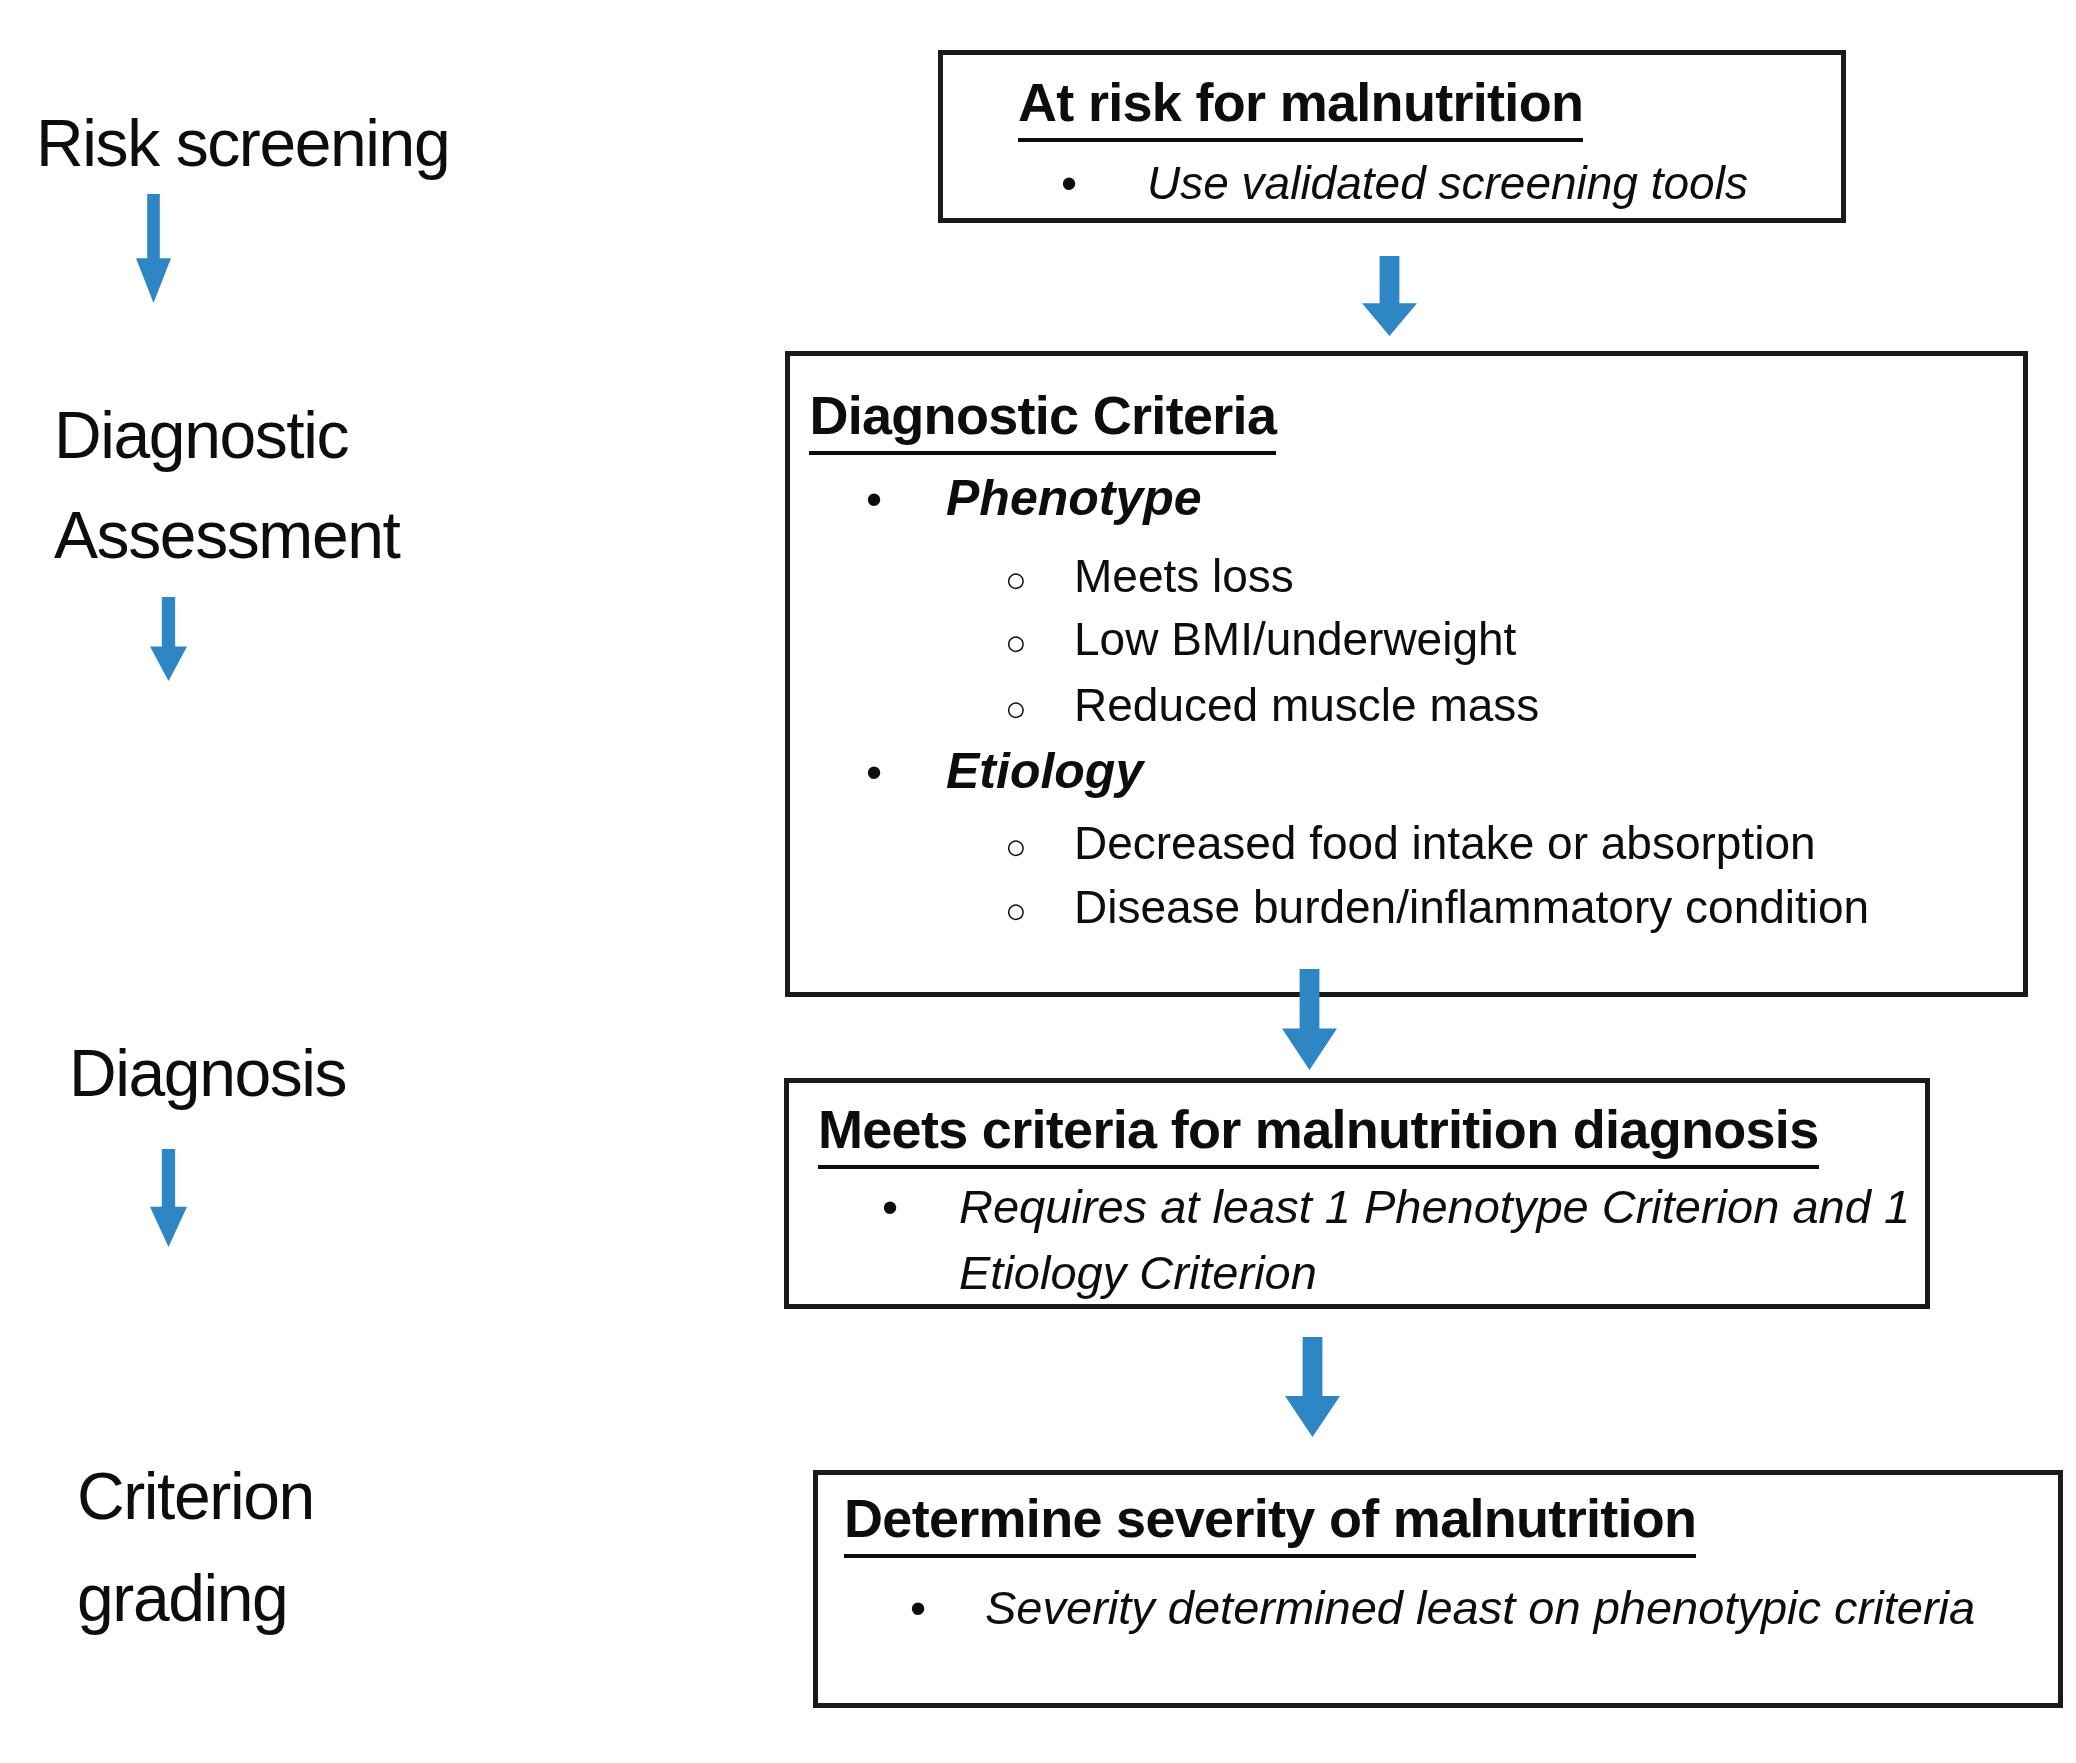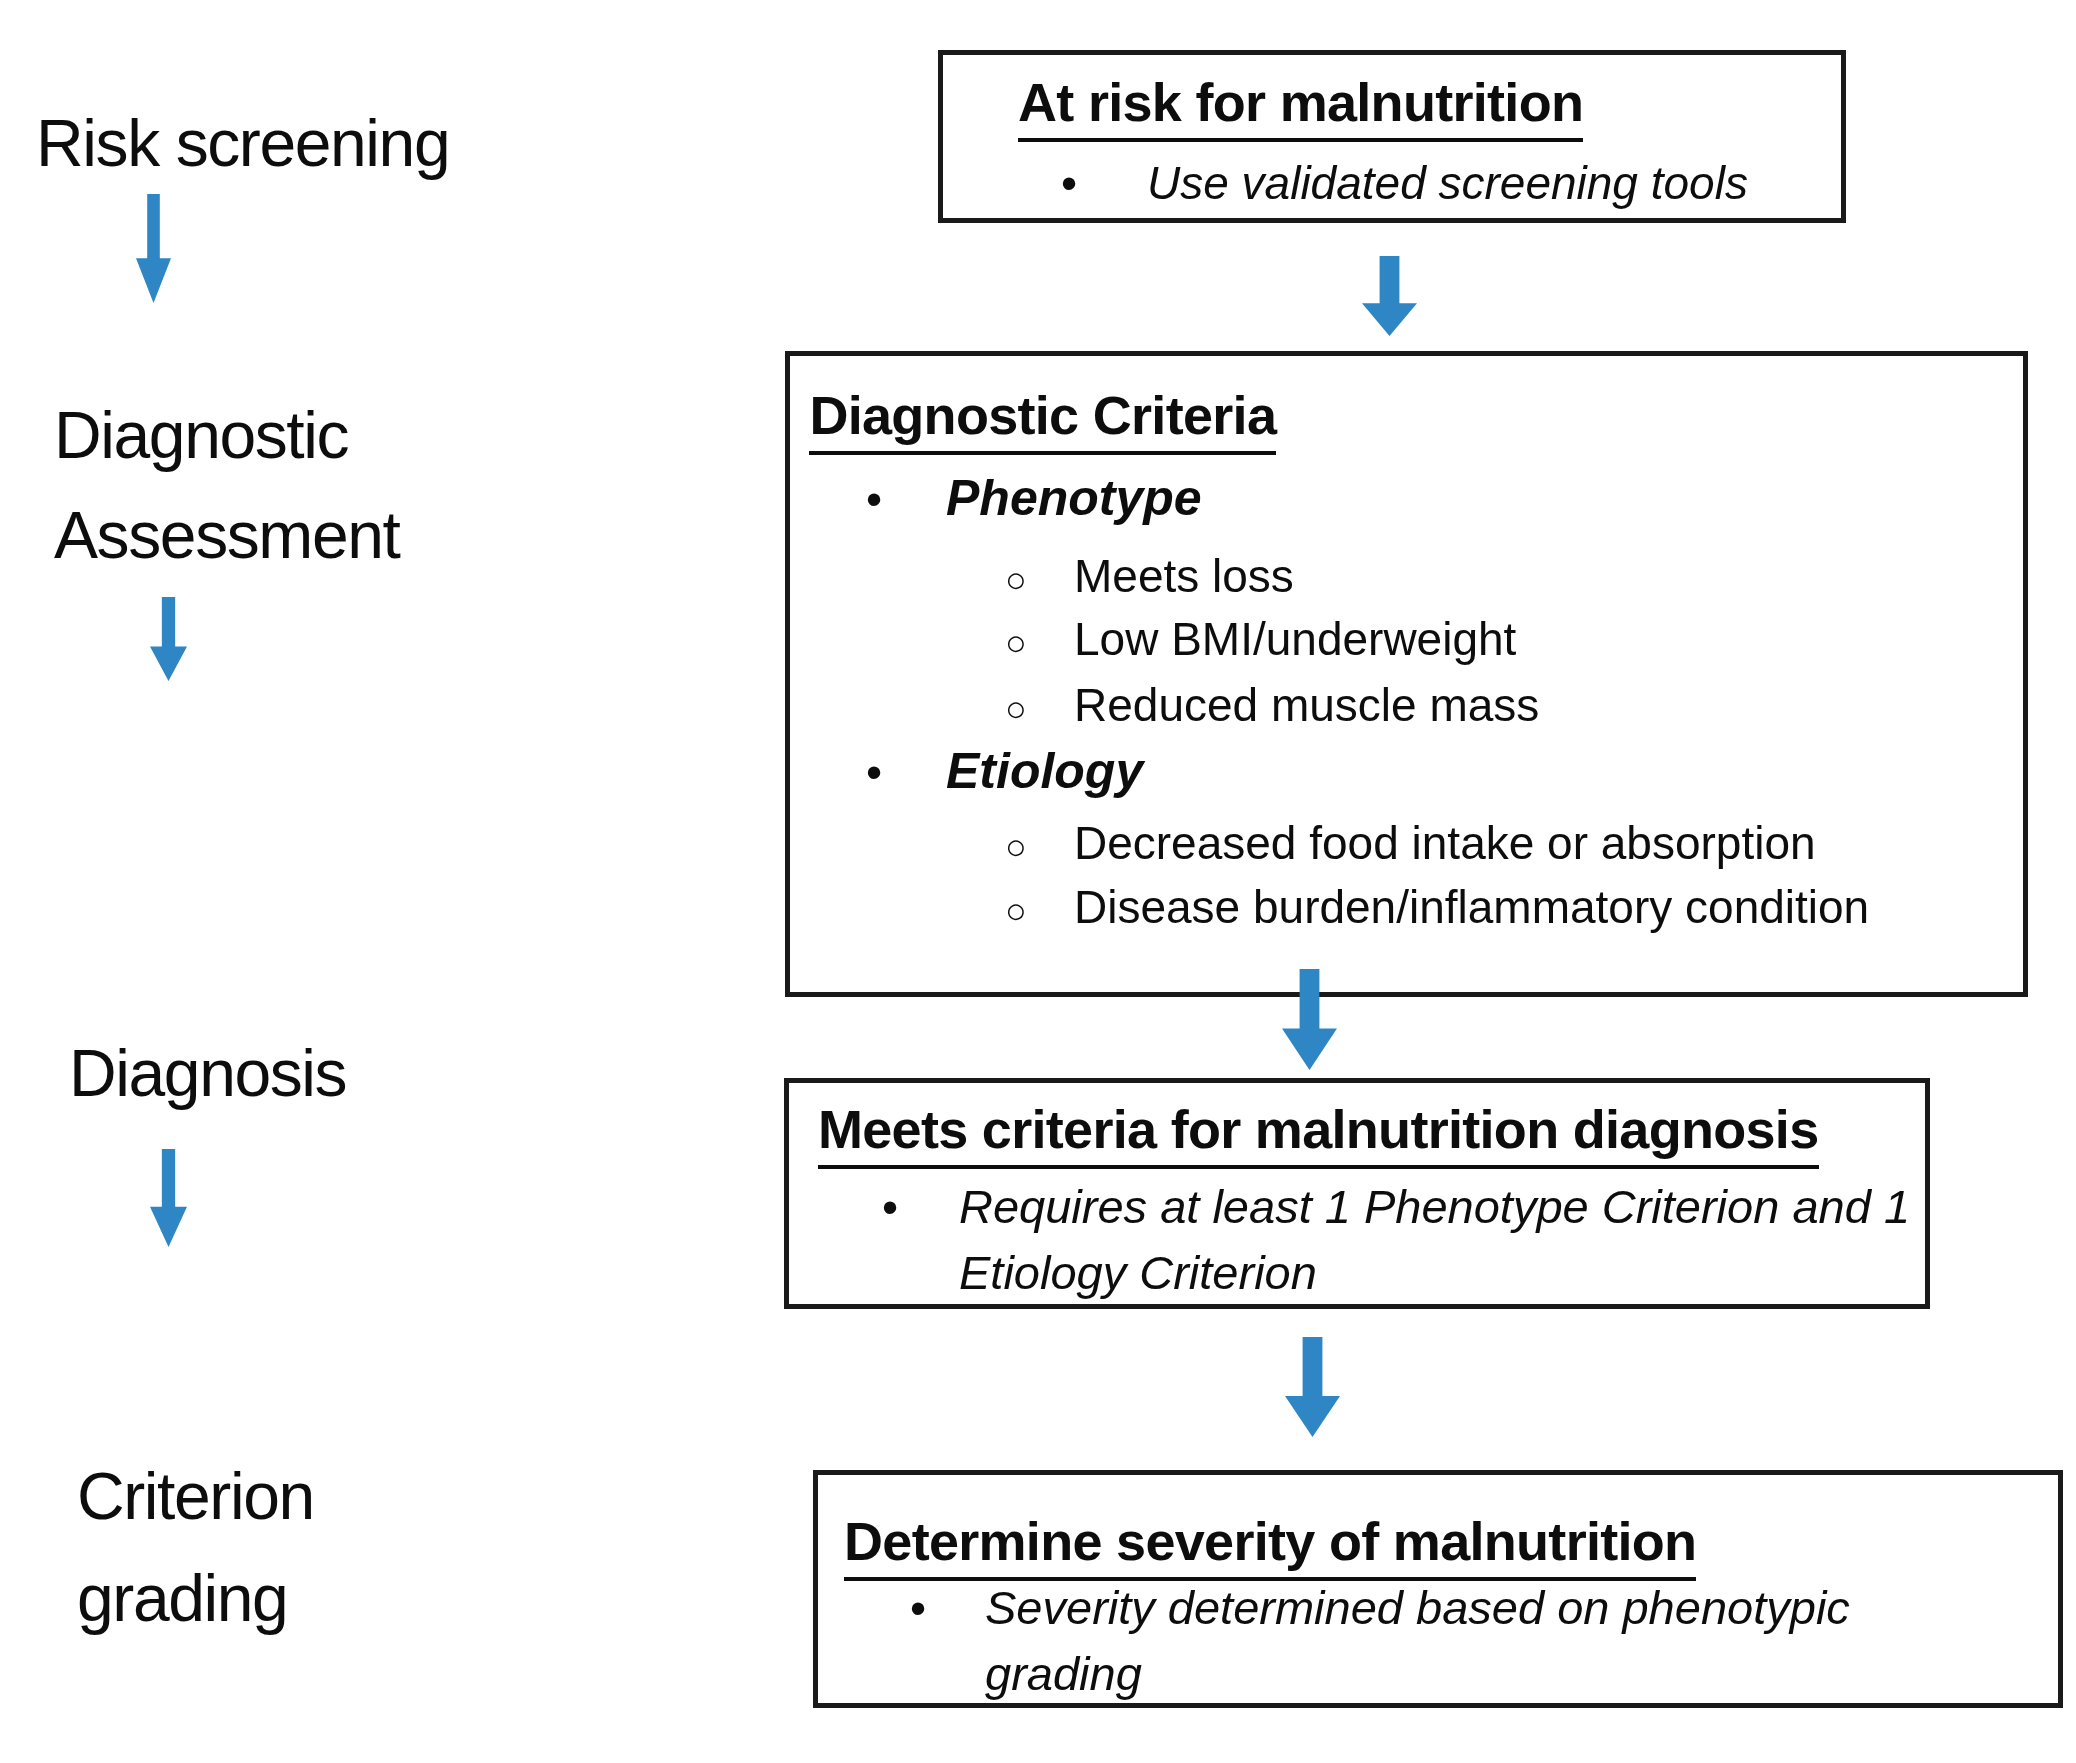--- a/index.html
+++ b/index.html
@@ -172,23 +172,23 @@
     </div>
   </div>
 
   <div class="arrow" style="left:1285px;top:1337px;width:55px;height:100px;">
     <svg viewBox="0 0 100 200" preserveAspectRatio="none" aria-hidden="true">
       <path d="M32 0 H68 V118 H100 L50 200 L0 118 H32 Z" fill="currentColor"></path>
     </svg>
   </div>
 
   <div class="fbox" style="left:813px;top:1470px;width:1250px;height:238px;">
-    <div class="heading" style="left:26px;top:35px;">
+    <div class="heading" style="left:26px;top:12px;">
       <span class="u">Determine severity of malnutrition</span>
     </div>
     <div class="line l1 body68" style="left:92px;top:100px;">
       <span class="marker" style="width:75px;">•</span>
-      <span class="txt" style="max-width:1003px;">Severity determined based on phenotypic grading</span>
+      <span class="txt" style="max-width:1003px;">Severity determined least on phenotypic criteria</span>
     </div>
   </div>
 
 </div>
 
 
 </body></html>

